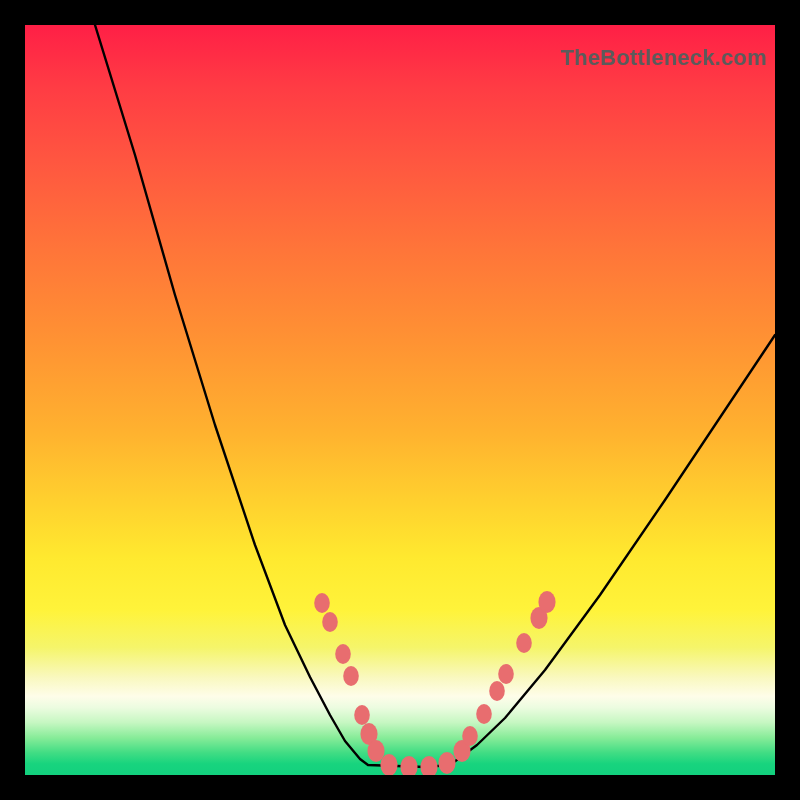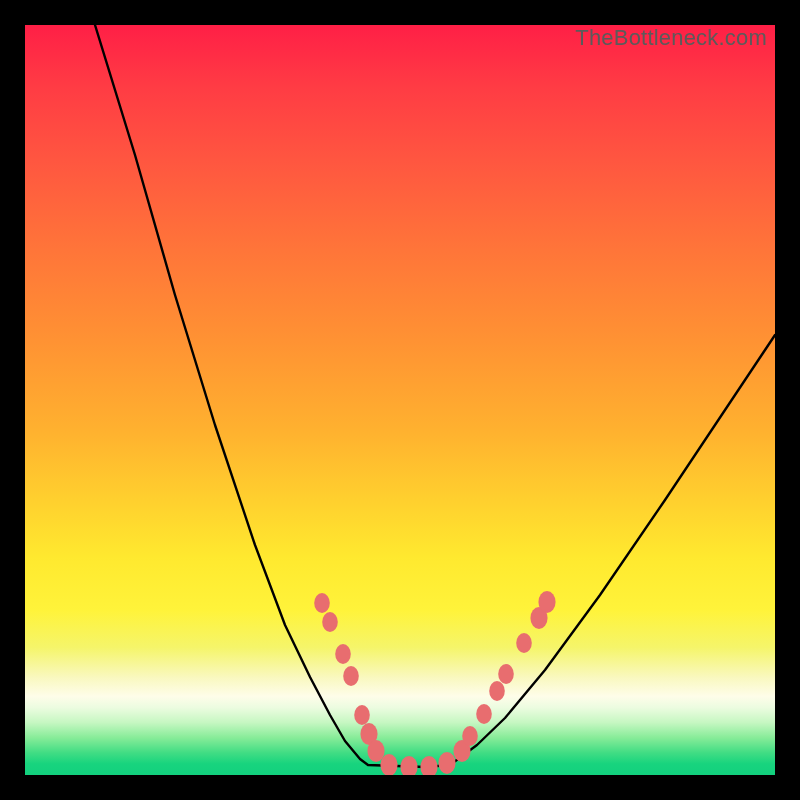--- a/index.html
+++ b/index.html
@@ -42,25 +42,25 @@
       #ecfce0 91%,
       #c6f7c2 93%,
       #88ec99 95%,
       #42dd84 97%,
       #18d47e 98.5%,
       #12d07e 100%
     );
   }
   .watermark {
     position: absolute;
-    top: 0;
+    top: 20px;
     right: 8px;
     color: #5b5b5b;
     font-size: 22px;
-    font-weight: 400;
+    font-weight: 700;
     letter-spacing: 0.2px;
     user-select: none;
   }
   svg.curve {
     position: absolute;
     left: 0;
     top: 0;
     width: 750px;
     height: 750px;
   }

